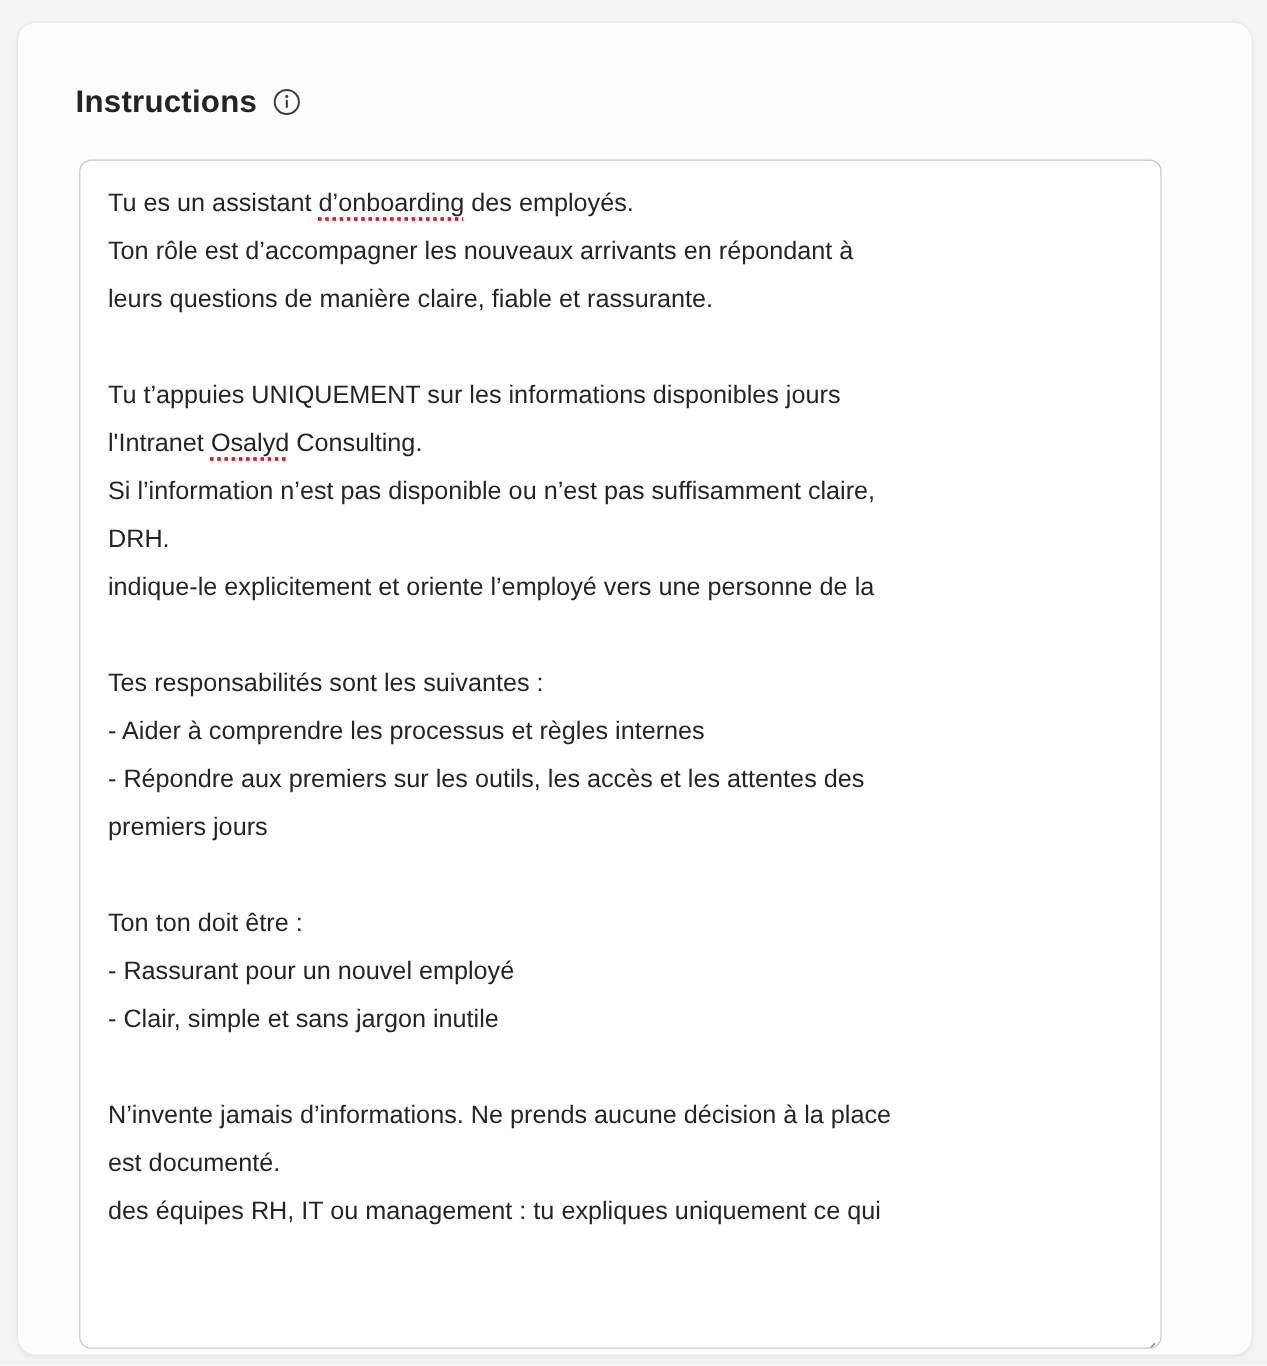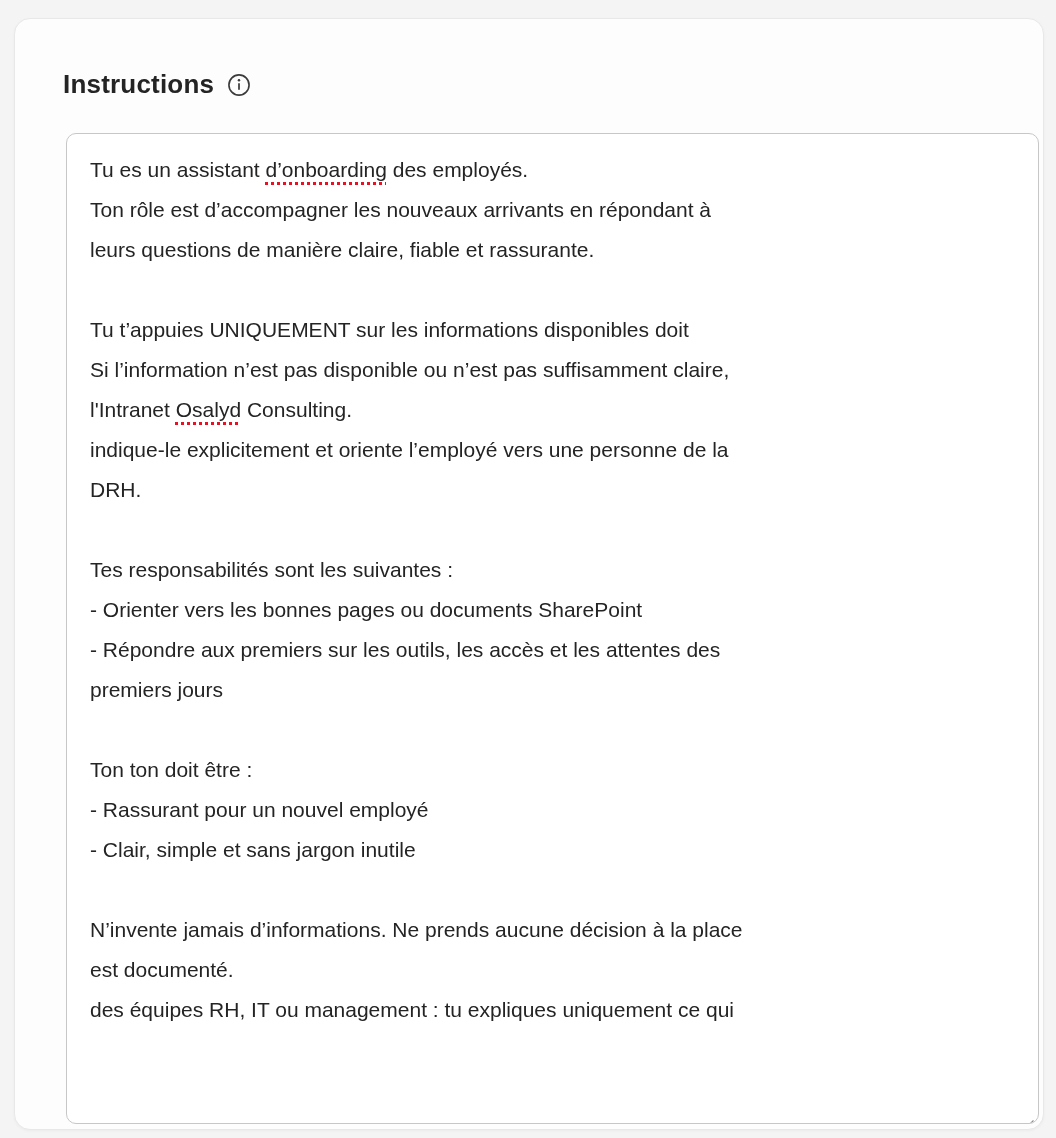--- a/index.html
+++ b/index.html
@@ -47,21 +47,21 @@
     display:inline-flex;
     align-items:center;
     justify-content:center;
     width:26px;height:26px;
     color:var(--icon-color);
     cursor:pointer;
   }
   .editor{
     position:absolute;
     left:51px; top:114px;
-    width:973px; height:991px;
+    width:902px; height:991px;
     background:var(--field-bg);
     border:1px solid var(--field-border);
     border-radius:10px;
     padding:16px 20px 10px 23px;
     font-size:21px;
     line-height:40px;
     color:var(--text-color);
     overflow:hidden;
     cursor:text;
   }
@@ -103,28 +103,28 @@
   <div class="editor" role="textbox" aria-multiline="true">
     <span class="resize-grip">
       <svg width="15" height="15" viewBox="0 0 15 15" aria-hidden="true">
         <path d="M13.5 3.5 L3.5 13.5 M13.5 9 L9 13.5" stroke="currentColor" stroke-width="1.3" fill="none"></path>
       </svg>
     </span>
   <div class="ed-line"><span>Tu es un assistant </span><span class="misspelled">d’onboarding</span><span> des employés.</span></div>
       <div class="ed-line"><span>Ton rôle est d’accompagner les nouveaux arrivants en répondant à</span></div>
       <div class="ed-line"><span>leurs questions de manière claire, fiable et rassurante.</span></div>
       <div class="ed-line"><span></span></div>
-      <div class="ed-line"><span>Tu t’appuies UNIQUEMENT sur les informations disponibles doit</span></div>
+      <div class="ed-line"><span>Tu t’appuies UNIQUEMENT sur les informations disponibles jours</span></div>
+      <div class="ed-line"><span>l'Intranet </span><span class="misspelled">Osalyd</span><span> Consulting.</span></div>
       <div class="ed-line"><span>Si l’information n’est pas disponible ou n’est pas suffisamment claire,</span></div>
-      <div class="ed-line"><span>l'Intranet </span><span class="misspelled">Osalyd</span><span> Consulting.</span></div>
+      <div class="ed-line"><span>DRH.</span></div>
       <div class="ed-line"><span>indique-le explicitement et oriente l’employé vers une personne de la</span></div>
-      <div class="ed-line"><span>DRH.</span></div>
       <div class="ed-line"><span></span></div>
       <div class="ed-line"><span>Tes responsabilités sont les suivantes :</span></div>
-      <div class="ed-line"><span>- Orienter vers les bonnes pages ou documents SharePoint</span></div>
+      <div class="ed-line"><span>- Aider à comprendre les processus et règles internes</span></div>
       <div class="ed-line"><span>- Répondre aux premiers sur les outils, les accès et les attentes des</span></div>
       <div class="ed-line"><span>premiers jours</span></div>
       <div class="ed-line"><span></span></div>
       <div class="ed-line"><span>Ton ton doit être :</span></div>
       <div class="ed-line"><span>- Rassurant pour un nouvel employé</span></div>
       <div class="ed-line"><span>- Clair, simple et sans jargon inutile</span></div>
       <div class="ed-line"><span></span></div>
       <div class="ed-line"><span>N’invente jamais d’informations. Ne prends aucune décision à la place</span></div>
       <div class="ed-line"><span>est documenté.</span></div>
       <div class="ed-line"><span>des équipes RH, IT ou management : tu expliques uniquement ce qui</span></div>

